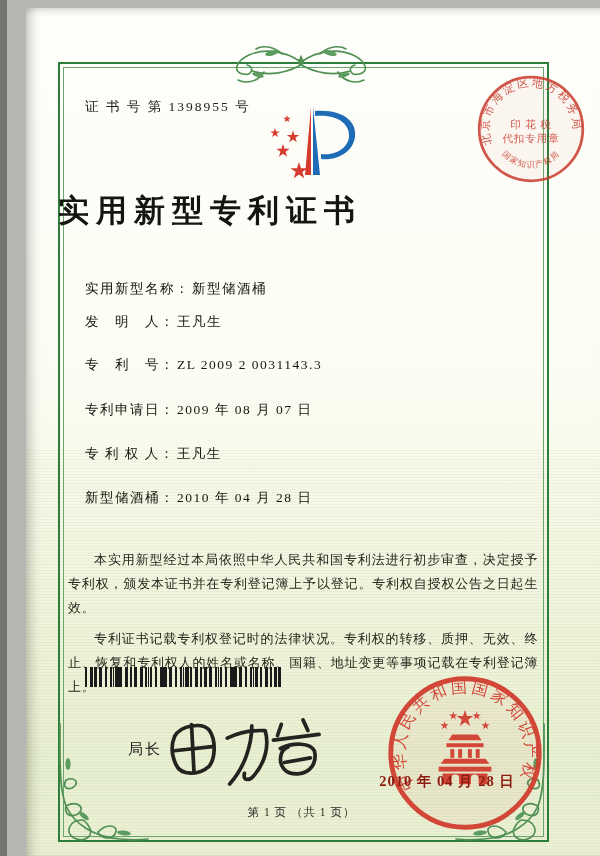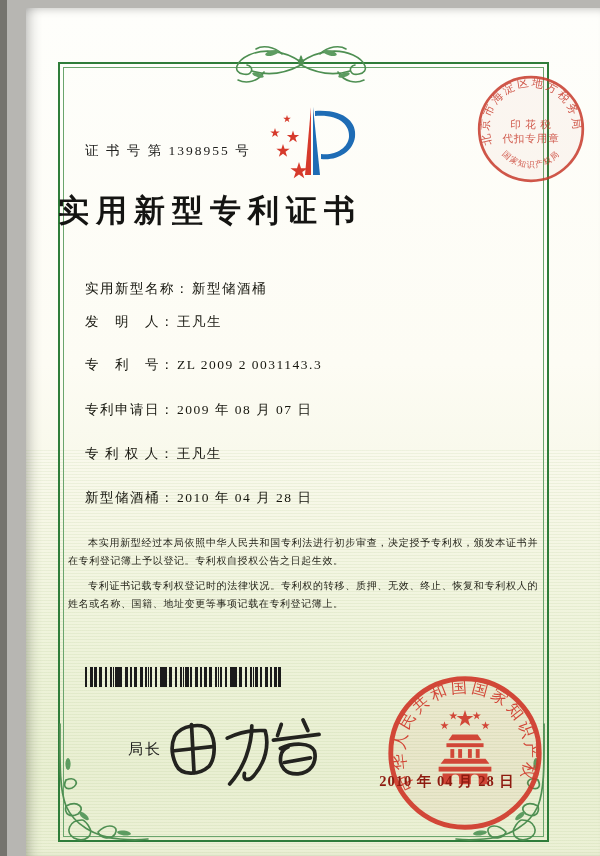--- a/index.html
+++ b/index.html
@@ -15,27 +15,27 @@
     box-shadow:inset 10px 0 14px -8px rgba(0,0,0,.30), inset 0 8px 10px -7px rgba(0,0,0,.18);
   }
   .guilloche{
     position:absolute;left:0;top:440px;width:574px;height:408px;
     background:repeating-linear-gradient(0deg, rgba(120,158,74,.09) 0 1px, transparent 1px 3px);
     pointer-events:none;
   }
   .frame{position:absolute;left:32px;top:54px;width:487px;height:776px;border:2px solid #2f7d3a;}
   .frame-inner{position:absolute;inset:3px;border:1px solid #6aa56d;}
   .abs{position:absolute;}
-  .cert-no{left:59px;top:90px;font-size:13.5px;letter-spacing:2px;color:#20201e;margin-top:44px;}
+  .cert-no{left:59px;top:90px;font-size:13.5px;letter-spacing:2px;color:#20201e;}
   .title{left:32px;top:182px;width:487px;text-align:left;font-size:31px;font-weight:bold;
          letter-spacing:7px;color:#141412;}
   .field-row{left:59px;width:440px;height:20px;font-size:13.5px;color:#17170f;letter-spacing:1.5px;}
   .field-label{color:#17170f;}
   .field-value{margin-left:2px;}
-  .paras{left:42px;top:526px;width:470px;font-size:10px;line-height:18px;color:#26261c;
+  .paras{left:42px;top:540px;width:470px;font-size:13px;line-height:24px;color:#26261c;
          text-align:justify;letter-spacing:.6px;}
   .paras p{margin:0;text-indent:2em;}
   .paras p.p3{margin-top:7px;}
   .barcode{
     left:59px;top:659px;width:196px;height:20px;
     background:
       repeating-linear-gradient(90deg,#1b1b1b 0 2px,transparent 2px 5px),
       repeating-linear-gradient(90deg,#1b1b1b 0 1px,transparent 1px 7px),
       repeating-linear-gradient(90deg,transparent 0 9px,#1b1b1b 9px 12px,transparent 12px 23px);
   }
@@ -209,13 +209,14 @@
         <rect x="96" y="81" width="4" height="9"></rect>
         <path d="M60 96 L110 96 L106 91 L64 91 Z"></path>
         <rect x="58" y="99" width="54" height="5"></rect>
         <path d="M62 106 L108 106 L108 117 L99 117 L99 111 A4 4 0 0 0 91 111 L91 117 L79 117 L79 111 A4 4 0 0 0 71 111 L71 117 L62 117 Z"></path>
       </g>
     </g>
   </svg>
 
   <div class="abs seal-date">2010 年 04 月 28 日</div>
 
+  <div class="abs footer">第 1 页 （共 1 页）</div>
 </div>
 
 </body></html>

